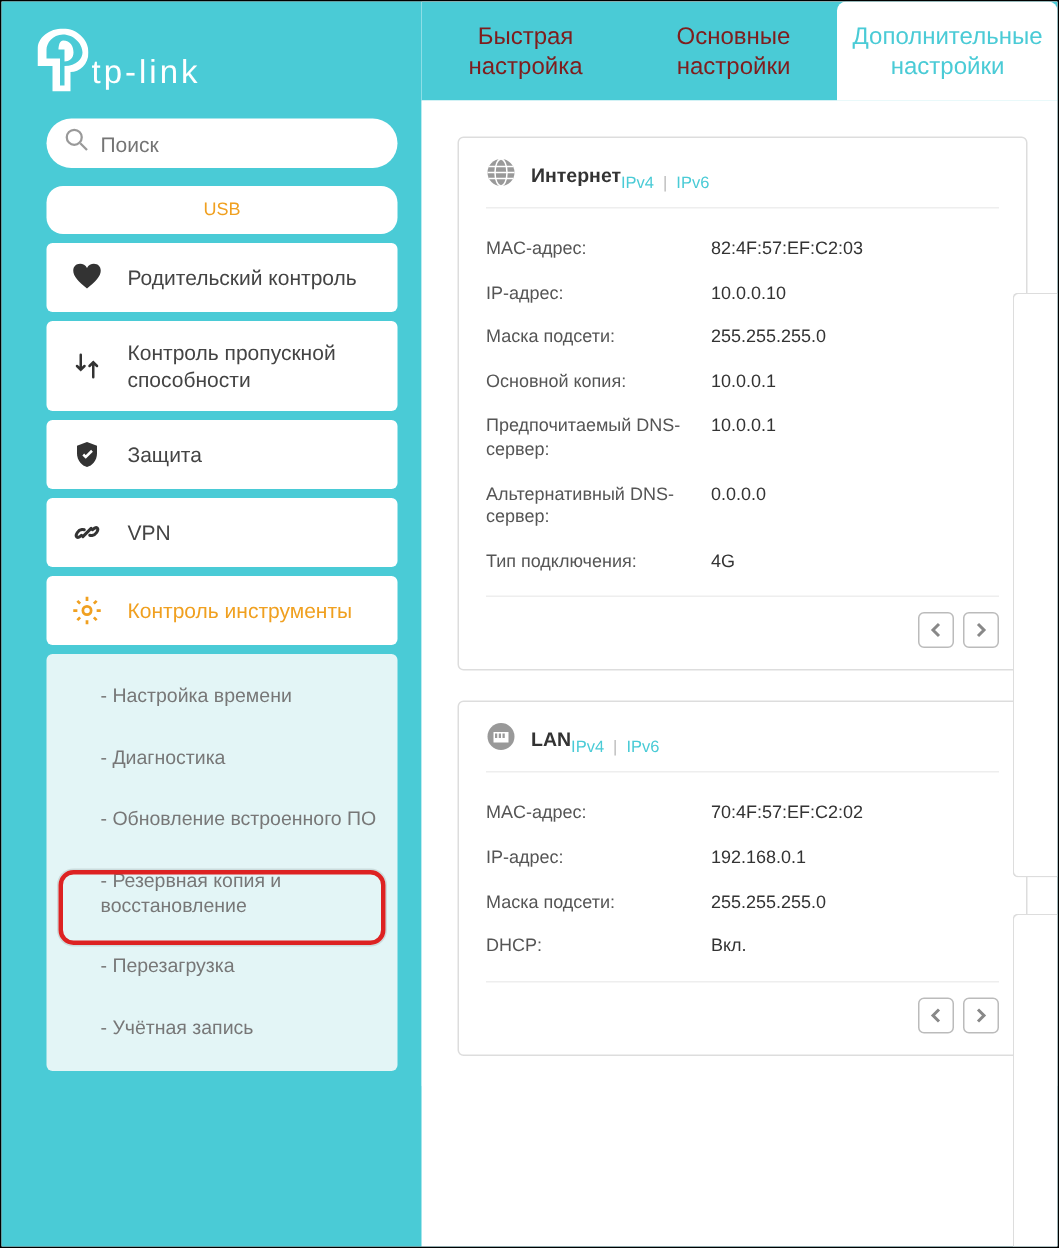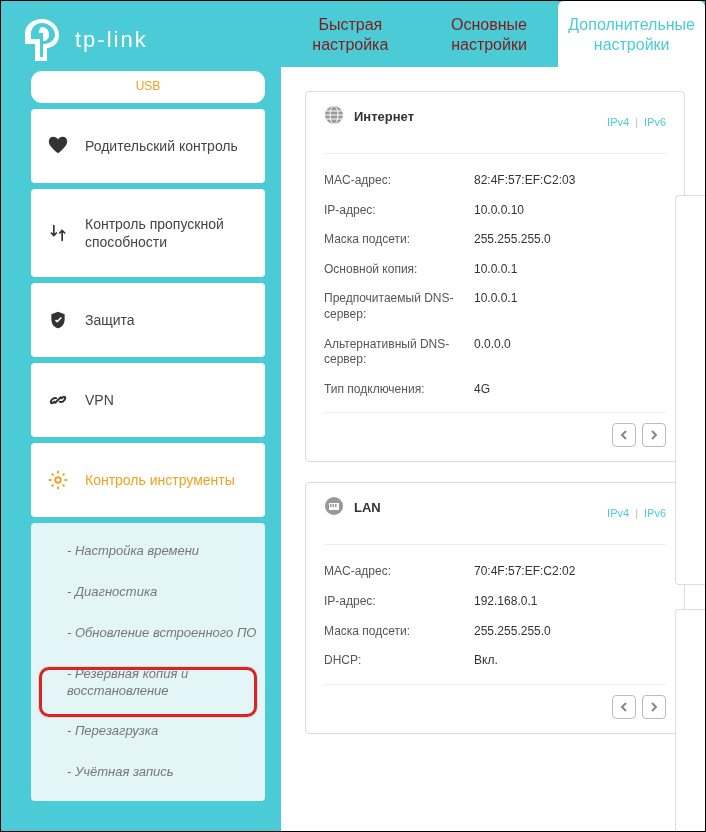--- a/index.html
+++ b/index.html
@@ -1,40 +1,40 @@
 <!DOCTYPE html>
 <html><head>
 <meta charset="utf-8">
 <style>
 * { margin: 0; padding: 0; box-sizing: border-box; }
 body { font-family: Arial, sans-serif; font-size: 13px; color: #4a4a4a; background: #f5f5f5; width: 706px; height: 832px; overflow: hidden; border: 1px solid #000; }
 .outer { display: flex; height: 100%; background: #4acbd6; }
 .sidebar { width: 280px; background: #4acbd6; display: flex; flex-direction: column; }
-.logo-area { display: flex; align-items: center; gap: 16px; padding: 18px 16px 10px 24px; }
+.logo-area { display: flex; align-items: flex-end; gap: 2px; padding: 18px 16px 10px 24px; }
 .logo-mark { width: 34px; height: 42px; }
 .logo-text { color: #fff; font-size: 22px; font-weight: 200; letter-spacing: 2px; }
 .search-box { margin: 8px 16px 12px 30px; background: #fff; border-radius: 22px; display: flex; align-items: center; padding: 6px 12px; }
 .search-icon { color: #999; font-size: 16px; margin-right: 8px; }
 .search-input { border: none; outline: none; font-size: 14px; color: #888; flex: 1; background: transparent; }
 .menu { padding: 0 16px 0 30px; display: flex; flex-direction: column; gap: 6px; overflow-y: auto; }
-.menu-item { background: #fff; border-radius: 4px; padding: 26px 16px; display: flex; align-items: center; gap: 16px; cursor: pointer; }
+.menu-item { background: #fff; border-radius: 4px; padding: 12px 16px; display: flex; align-items: center; gap: 16px; cursor: pointer; }
 .menu-item-short { padding: 8px 16px; justify-content: center; border-radius: 11px; }
 .menu-icon { width: 22px; height: 22px; flex-shrink: 0; display: flex; align-items: center; justify-content: center; }
 .menu-label { font-size: 14px; color: #444; line-height: 1.3; }
 .menu-item.active .menu-label { color: #f0a020; }
 .submenu { background: #e3f5f6; border-radius: 4px; padding: 8px 0; position: relative; margin-bottom: 6px; }
-.submenu-item { padding: 12px 0 12px 36px; font-size: 13px; color: #777; cursor: pointer; line-height: 1.3; font-style: italic; }
+.submenu-item { padding: 12px 0 12px 36px; font-size: 13px; color: #777; cursor: pointer; line-height: 1.3; }
 .highlight-ring { position: absolute; border: 3px solid #d22; border-radius: 10px; pointer-events: none; box-shadow: 0 0 0 1px rgba(0,0,0,.1); }
 .main { flex: 1; background: #fff; border-top-left-radius: 0; display: flex; flex-direction: column; overflow: hidden; }
 .tabs { display: flex; background: #4acbd6; }
 .tab { flex: 1; padding: 14px 10px 12px 10px; text-align: center; color: #7f1d1d; font-size: 16px; line-height: 1.25; cursor: pointer; }
 .tab.active { background: #fff; color: #4acbd6; border-top-left-radius: 6px; border-top-right-radius: 6px; }
 .content { flex: 1; background: #fff; padding: 24px 0 0 24px; overflow-y: auto; }
 .panel { border: 1px solid #ddd; border-radius: 4px; margin: 0 20px 20px 0; padding: 12px 18px 14px 18px; }
-.panel-header { display: flex; align-items: center; justify-content: space-between; border-bottom: 1px solid #eee; padding-bottom: 25px; margin-bottom: 12px; }
+.panel-header { display: flex; align-items: center; justify-content: flex-start; border-bottom: 1px solid #eee; padding-bottom: 10px; margin-bottom: 12px; }
 .panel-title-wrap { display: flex; align-items: center; gap: 10px; }
 .panel-title { font-weight: bold; font-size: 13px; color: #333; }
 .panel-badges { font-size: 11px; color: #4acbd6; display: flex; gap: 6px; align-items: center; margin-top: 12px; }
 .badge-sep { color: #bbb; }
 .kv-row { display: flex; padding: 7px 0; font-size: 12px; }
 .kv-key { width: 150px; color: #555; line-height: 1.3; }
 .kv-val { color: #333; }
 .panel-footer { display: flex; justify-content: flex-end; gap: 6px; border-top: 1px solid #eee; padding-top: 10px; margin-top: 8px; }
 .nav-btn { width: 24px; height: 24px; border: 1px solid #bbb; border-radius: 4px; background: #fff; display: flex; align-items: center; justify-content: center; cursor: pointer; color: #888; font-size: 12px; }
 .panel-side-clip { position: absolute; right: 0; top: 128px; width: 30px; height: 390px; border: 1px solid #ddd; border-right: none; border-top-left-radius: 4px; border-bottom-left-radius: 4px; background: #fff; }
@@ -46,20 +46,29 @@
 
 <div class="outer">
   <div class="sidebar">
     <div class="logo-area">
       <svg class="logo-mark" viewBox="0 0 34 42">
         <path d="M17 0 C26 0 34 7 34 16 C34 24 28 29 22 29 L22 42 L10 42 L10 25 L0 25 L0 14 L14 14 C14 14 14 8 17 8 C22 8 24 12 24 16 C24 20 21 22 18 22 L18 14 L6 14 L6 20 L15 20 L15 38 L18 38 L18 25 C26 25 30 20 30 16 C30 10 24 4 17 4 C10 4 6 10 6 14 L0 14 C0 6 8 0 17 0 Z" fill="#fff"></path>
       </svg>
       <span class="logo-text">tp-link</span>
     </div>
 
+    <div class="search-box">
+      <span class="search-icon">
+        <svg width="16" height="16" viewBox="0 0 16 16">
+            <circle cx="6.5" cy="6.5" r="5" stroke="#999" stroke-width="1.5" fill="none"></circle>
+            <line x1="10.5" y1="10.5" x2="15" y2="15" stroke="#999" stroke-width="1.5"></line>
+          </svg>
+      </span>
+      <input class="search-input" placeholder="Поиск" style="">
+    </div>
 
     <div class="menu">
       <div class="menu-item menu-item-short">
         <span class="menu-label" style="color:#f0a020;font-size:12px;">USB</span>
       </div>
       <div class="menu-item">
         <span class="menu-icon">
             <svg viewBox="0 0 24 24" width="22" height="22">
               <path d="M12 20 C6 15 2 11 2 7 C2 4 4 2 7 2 C9 2 11 3 12 5 C13 3 15 2 17 2 C20 2 22 4 22 7 C22 11 18 15 12 20 Z" fill="#333"></path>
             </svg>

